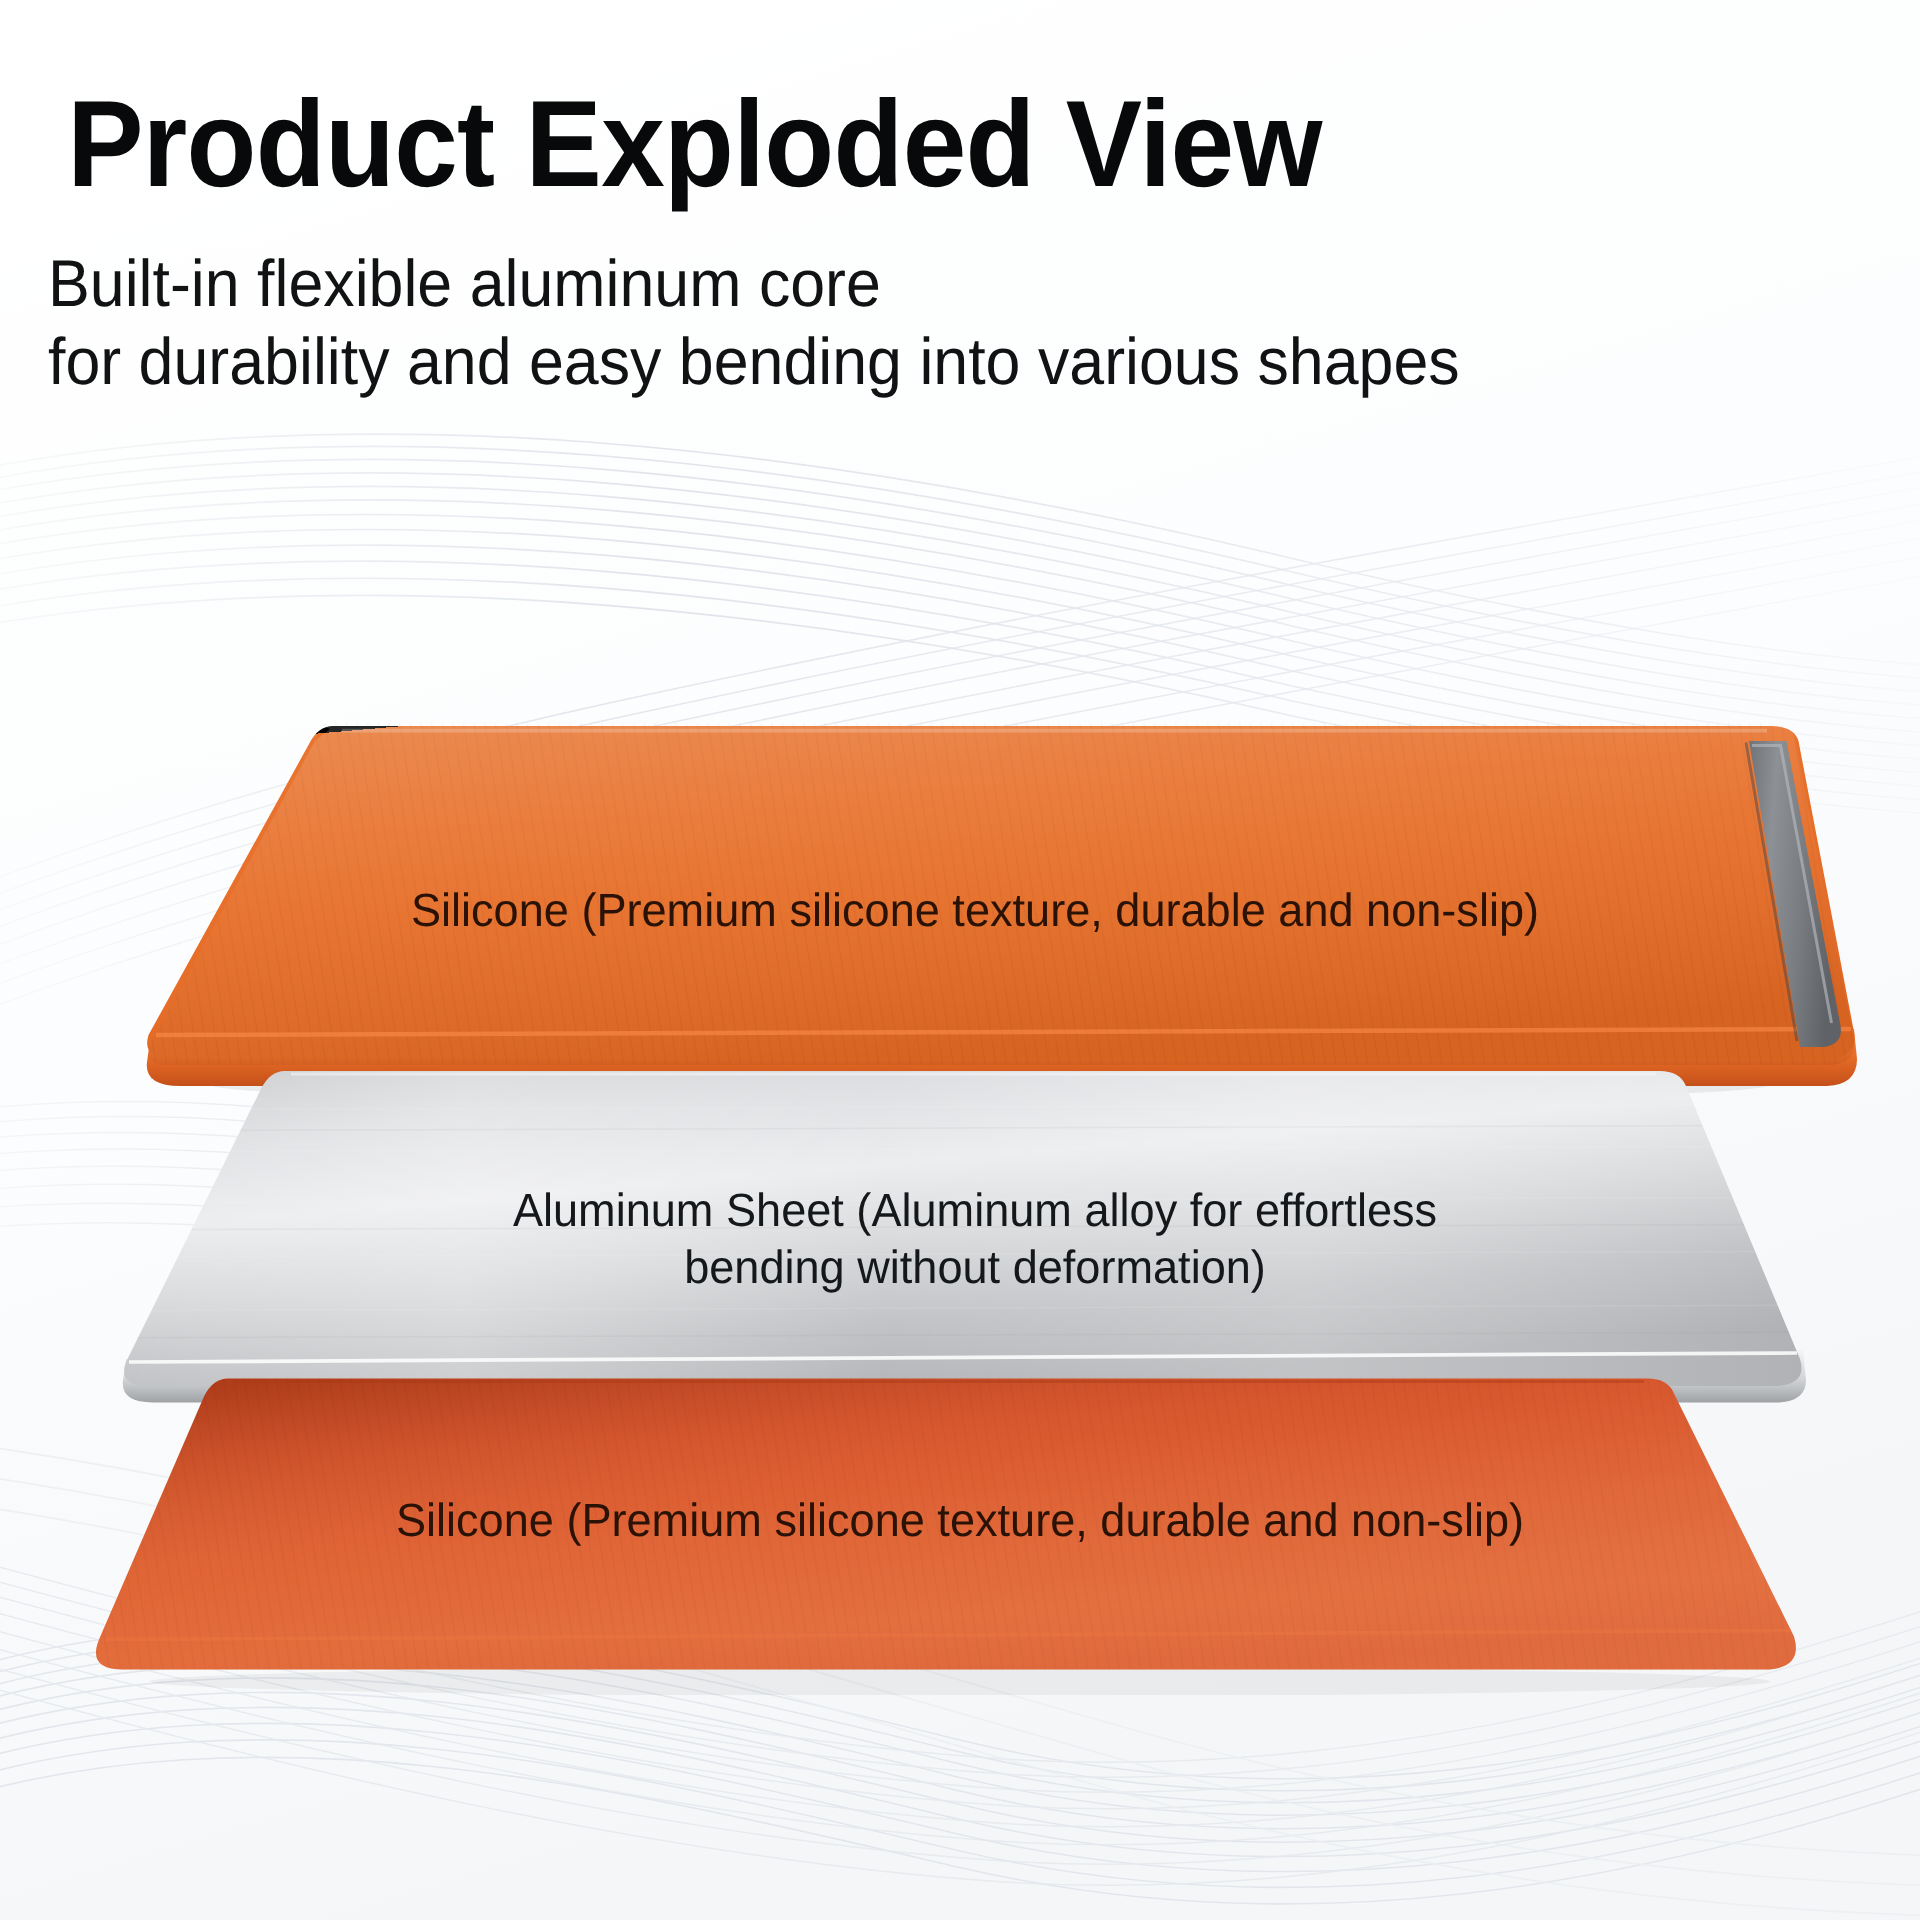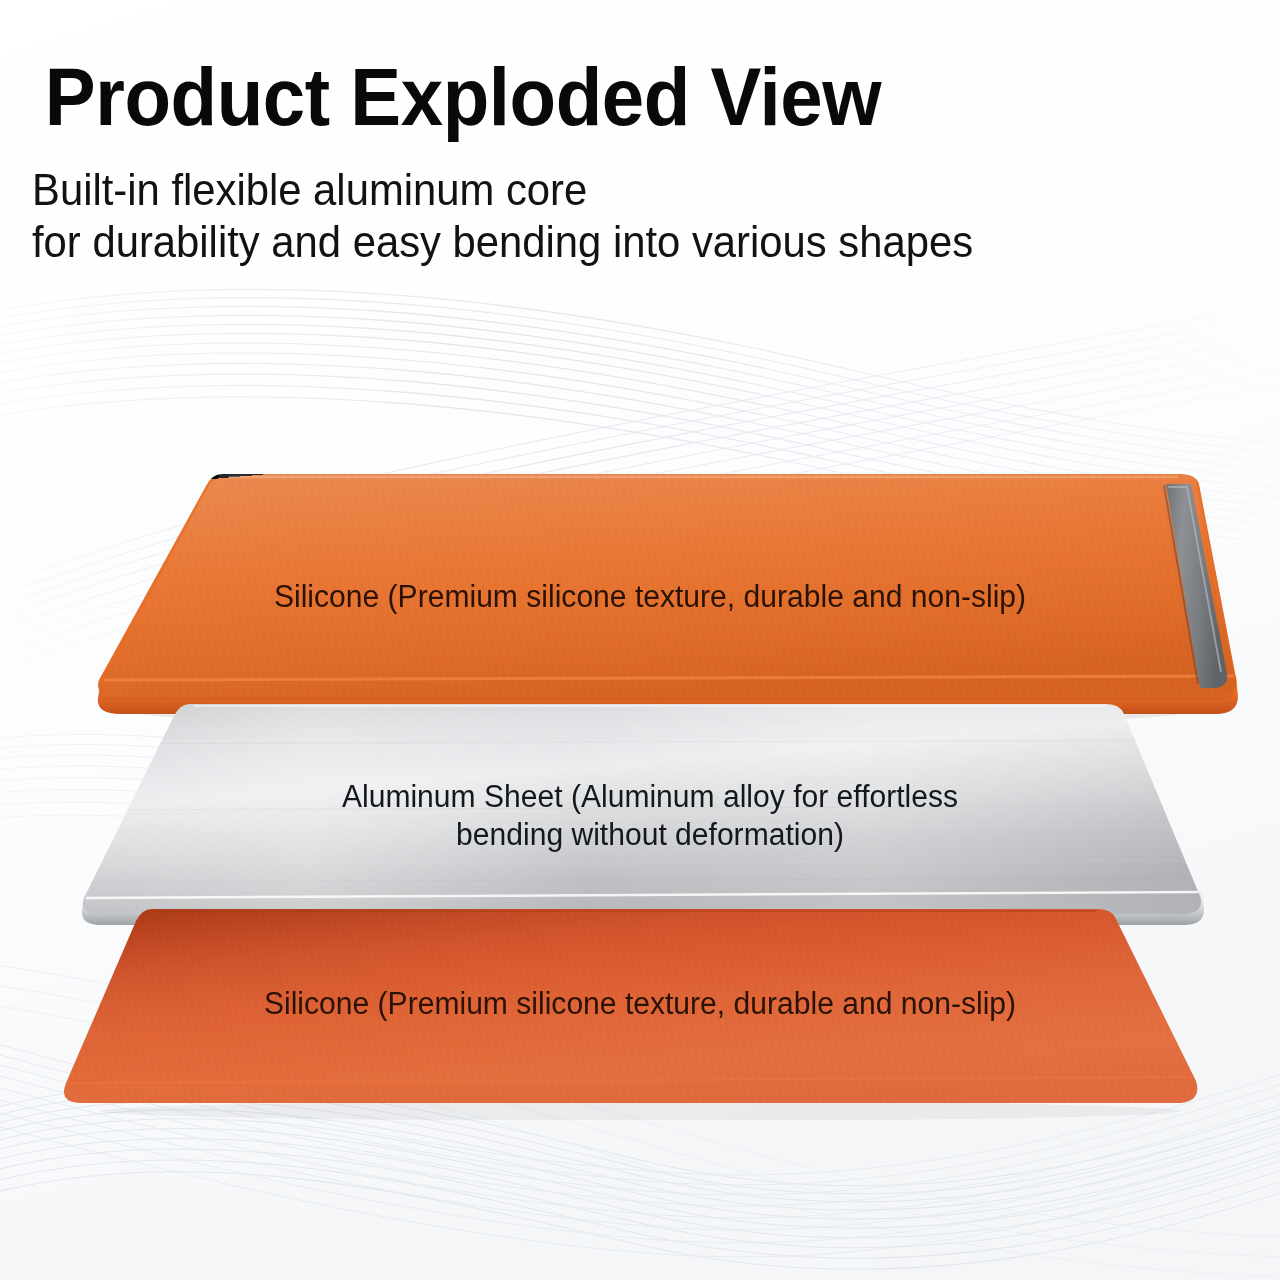--- a/index.html
+++ b/index.html
@@ -58,21 +58,21 @@
     color: #101214;
     transform: scaleX(0.95);
     transform-origin: center center;
   }
   .subtitle .sub-line { display: block; }
 
   
   .stack {
     position: absolute;
     left: 0;
-    top: 0;
+    top: 10px;
     width: 1280px;
     height: 899px;
     z-index: 20;
   }
   .layer { position: absolute; }
 
   .layer-label {
     position: absolute;
     left: 0;
     width: 100%;

